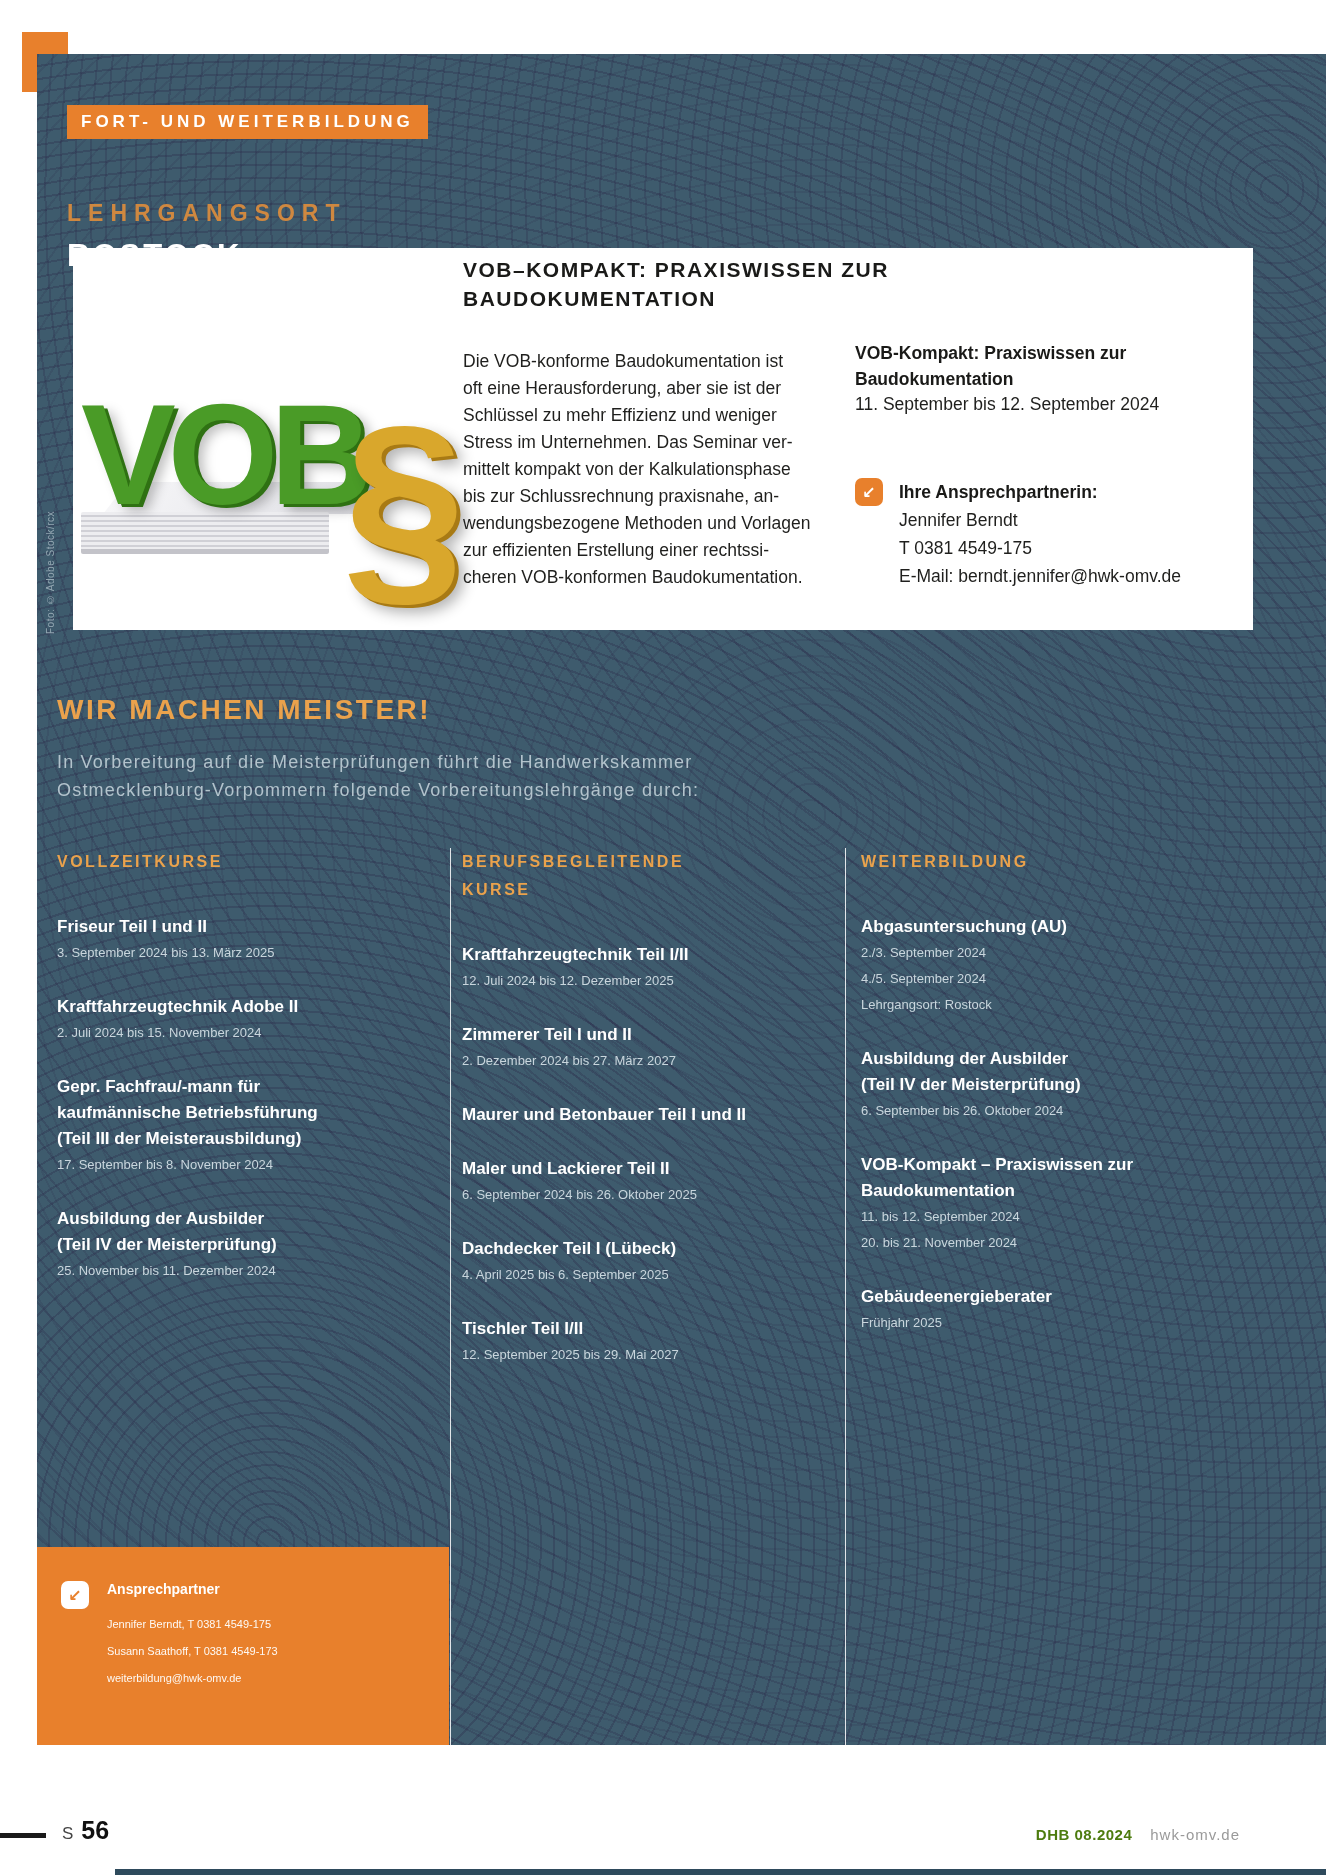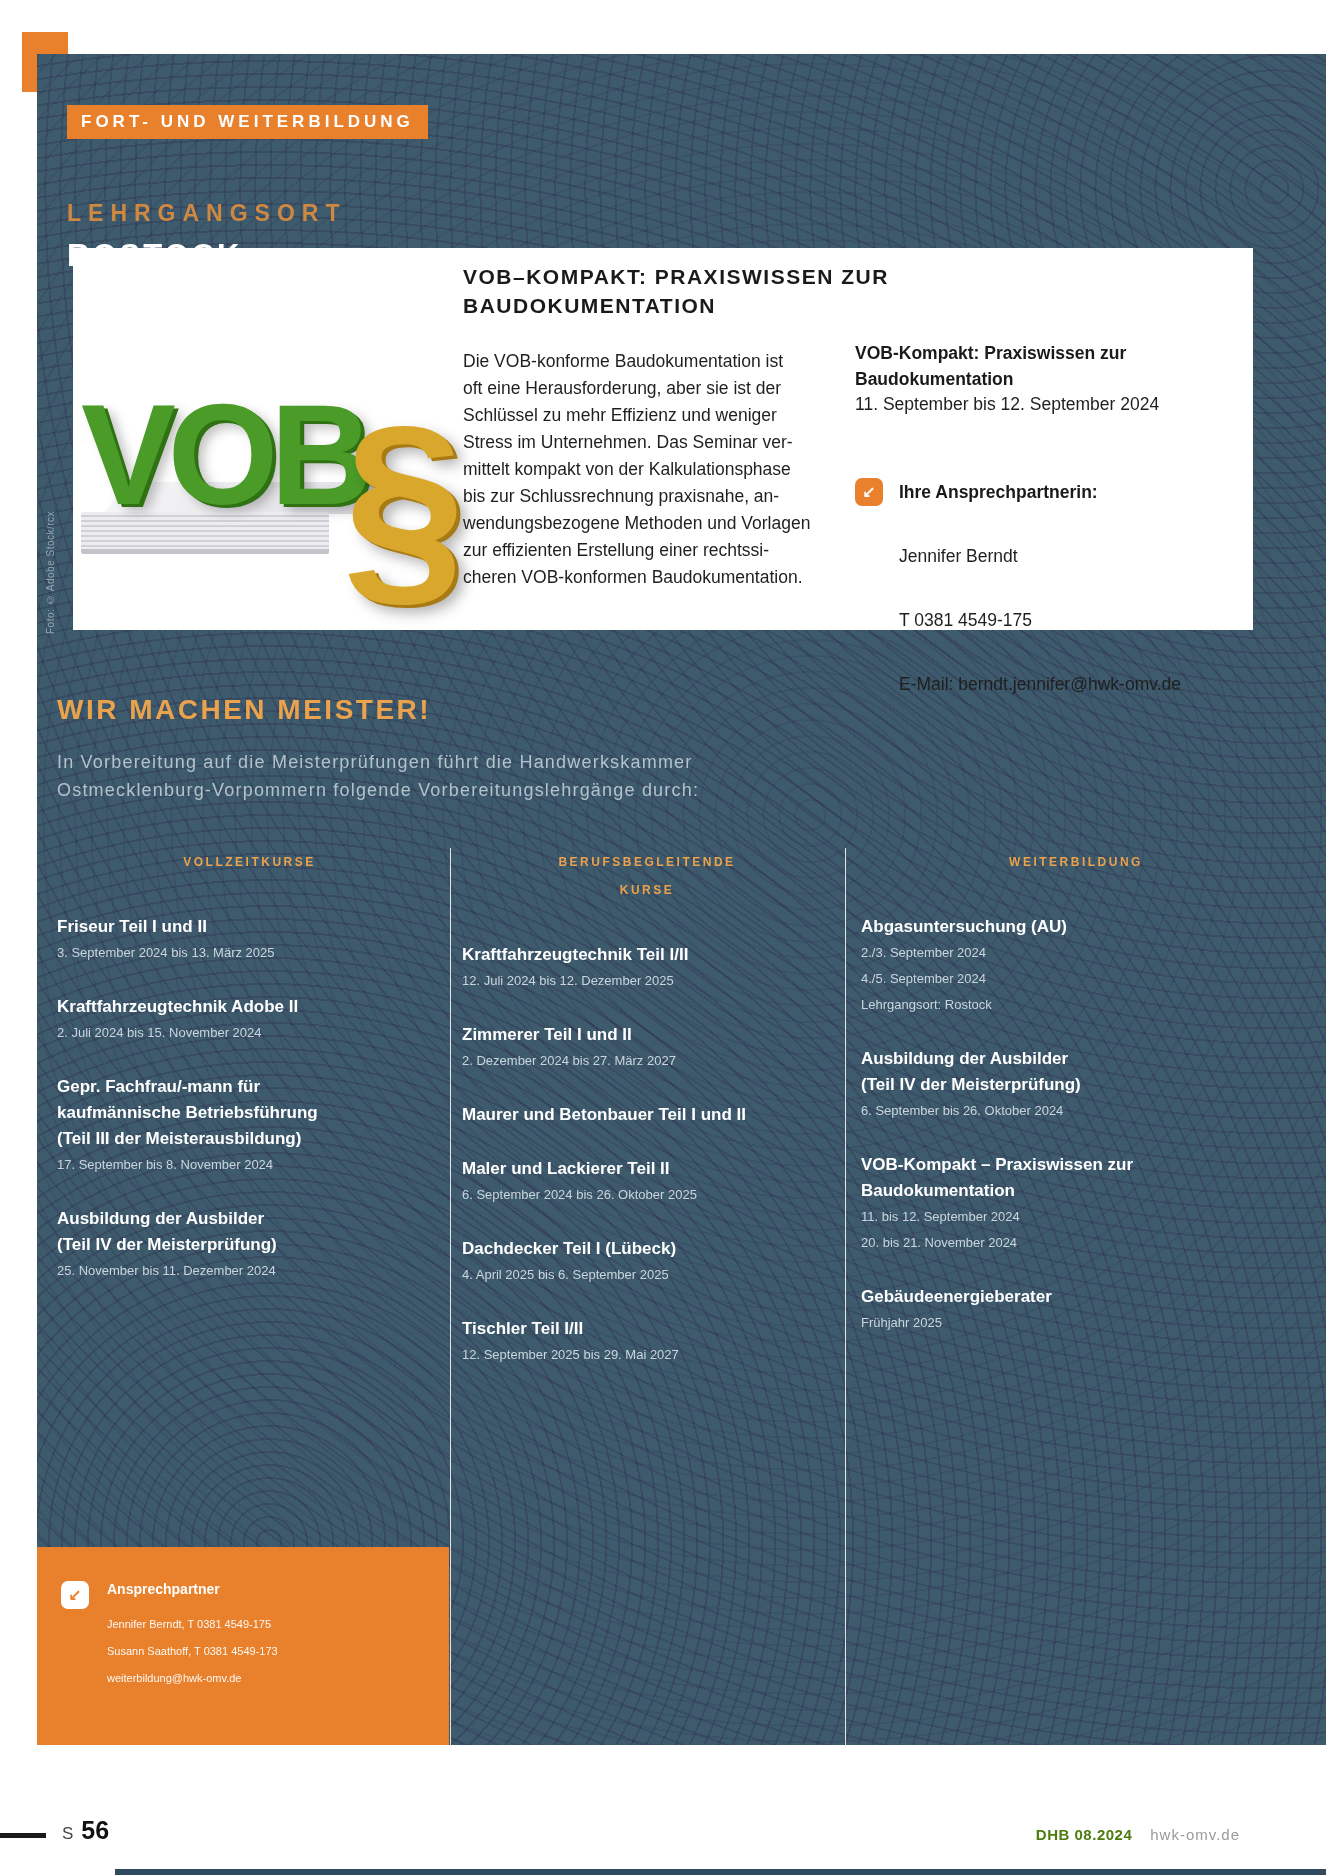--- a/index.html
+++ b/index.html
@@ -38,54 +38,54 @@
     transform-origin:bottom left; }
   .book-front { position:absolute; left:8px; bottom:76px; width:248px; height:42px;
     background:repeating-linear-gradient(180deg,#ededf0 0 3px,#d0d0d6 3px 5px);
     border-bottom:5px solid #c3c3c9; border-radius:2px; }
   .vob-word { position:absolute; left:8px; bottom:104px; font-size:142px; font-weight:800;
     letter-spacing:-8px; color:#4a9b27; line-height:1;
     text-shadow:4px 3px 0 #2f7113, 9px 7px 12px rgba(0,0,0,.25); }
   .vob-sign { position:absolute; left:270px; bottom:16px; font-size:220px; font-weight:bold;
     color:#d9a72c; line-height:1; text-shadow:4px 3px 0 #a87a14, 9px 8px 14px rgba(0,0,0,.3); }
 
-  .card-title { position:absolute; left:390px; top:14px; color:#1a1a18; font-size:21px;
+  .card-title { position:absolute; left:390px; top:7px; color:#1a1a18; font-size:21px;
     font-weight:bold; letter-spacing:1.5px; line-height:29px; white-space:pre-line; }
   .card-desc { position:absolute; left:390px; top:100px; color:#1f1f1d; font-size:17.5px;
     line-height:27px; white-space:pre-line; }
 
   .event-title { position:absolute; left:782px; top:92px; color:#1a1a18; font-size:17.5px;
     font-weight:bold; line-height:26px; white-space:pre-line; }
   .event-dates { position:absolute; left:782px; top:146px; color:#1f1f1d; font-size:17.5px; }
 
   .card-contact { position:absolute; left:782px; top:230px; display:flex; gap:16px; }
   .sq-icon { width:28px; height:28px; border-radius:7px; display:flex; align-items:center;
     justify-content:center; font-size:16px; font-weight:bold; flex:0 0 auto; }
   .sq-icon.orange { background:#e8802c; color:#fff; }
   .sq-icon.white { background:#fff; color:#e8802c; }
   .cc-label { font-size:17.5px; font-weight:bold; color:#1a1a18; line-height:28px; }
-  .cc-line { font-size:17.5px; color:#1f1f1d; line-height:28px;margin-top:36px; }
+  .cc-line { font-size:17.5px; color:#1f1f1d; line-height:28px; }
 
   
   .meister-title { position:absolute; left:20px; top:640px; color:#eaa24c; font-size:28px;
     font-weight:bold; letter-spacing:2.5px; }
   .meister-intro { position:absolute; left:20px; top:694px; color:#b3c3cc; font-size:18px;
     line-height:28px; letter-spacing:1.2px; white-space:pre-line; }
 
   
   .course-col { position:absolute; top:794px; }
   .col-1 { left:20px; width:385px; }
   .col-2 { left:425px; width:370px; }
   .col-3 { left:824px; width:430px; }
   .col-divider { position:absolute; top:794px; bottom:0; width:1px;
     background:rgba(255,255,255,.85); }
   .div-1 { left:413px; }
   .div-2 { left:808px; }
-  .col-heading { color:#eaa24c; font-size:12px; font-weight:bold; letter-spacing:2.5px;
-    line-height:28px; white-space:pre-line; margin-bottom:38px;text-align:center; }
+  .col-heading { color:#eaa24c; font-size:16px; font-weight:bold; letter-spacing:2.5px;
+    line-height:28px; white-space:pre-line; margin-bottom:38px; }
   .course { margin-bottom:28px; }
   .course-title { color:#fff; font-size:17px; font-weight:bold; line-height:26px;
     white-space:pre-line; }
   .course-dates { color:#c9d6dd; font-size:13px; line-height:26px; white-space:pre-line; }
 
   
   .contact-box { position:absolute; left:0; bottom:0; width:412px; height:198px;
     background:#e8802c; }
   .cb-icon { position:absolute; left:24px; top:34px; }
   .cb-title { position:absolute; left:70px; top:34px; color:#fff; font-size:14px;

